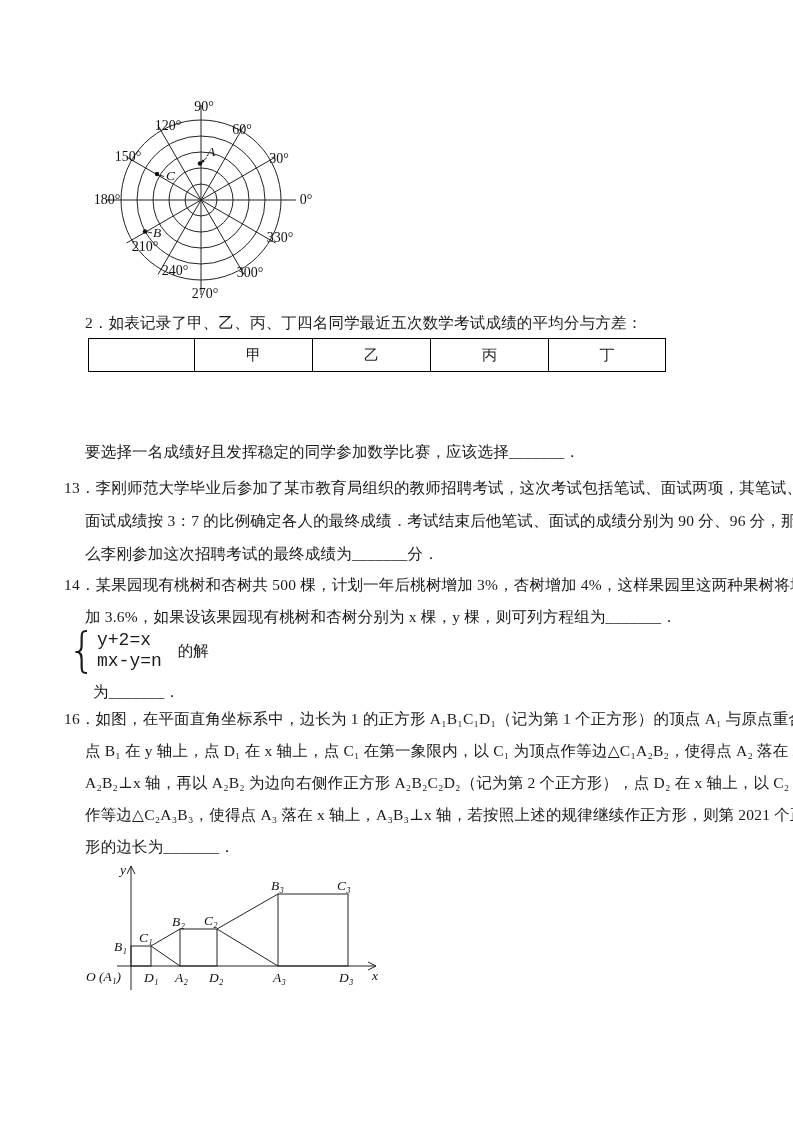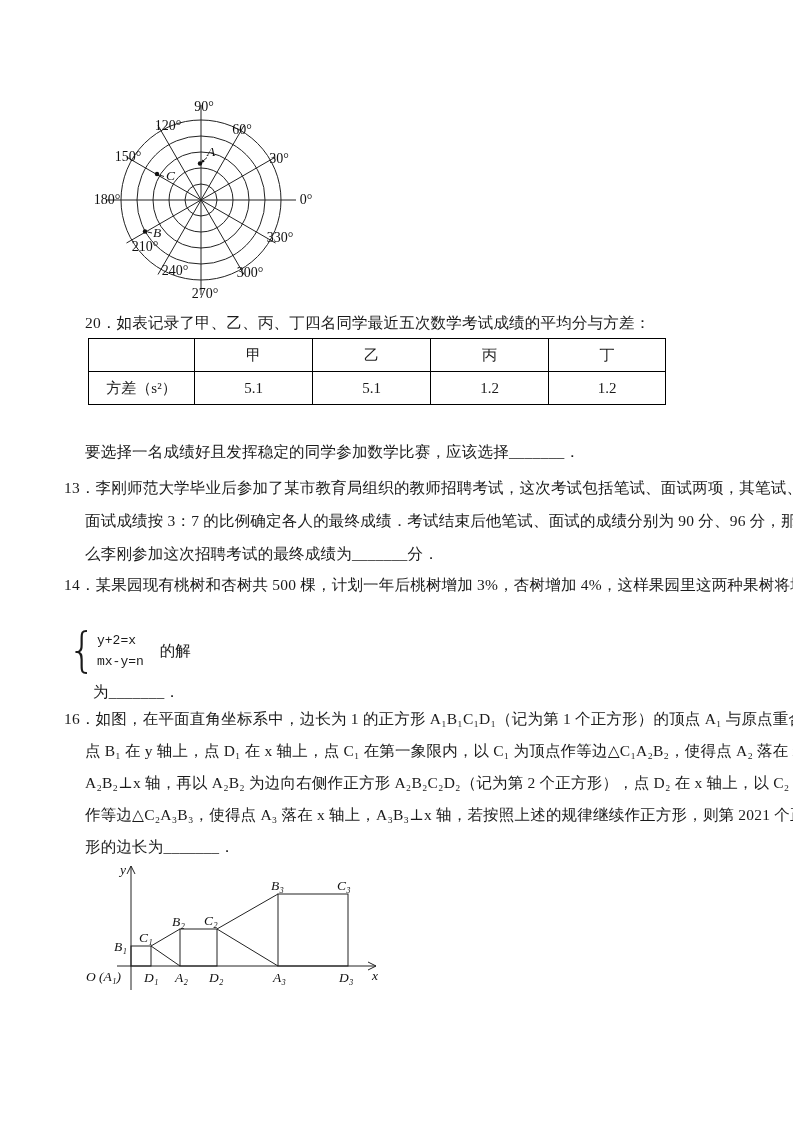--- a/index.html
+++ b/index.html
@@ -9,21 +9,21 @@
   .score-table{position:absolute;left:88px;top:338px;border-collapse:collapse;table-layout:fixed;}
   .score-table td{border:1px solid #000;text-align:center;vertical-align:middle;
         font-size:15px;padding:0;}
   .score-table tr{height:33px;}
   .c0{width:105px;} .c1{width:117px;} .c2{width:117px;} .c3{width:117px;} .c4{width:116px;}
   .q15row{position:absolute;left:64px;top:629px;display:flex;align-items:center;white-space:nowrap;
         font-size:15.5px;}
   .brace{font-family:"DejaVu Sans",sans-serif;font-size:44px;font-weight:300;
         transform:scaleY(1.08);margin:0 1px 0 4px;line-height:44px;}
   .sys{display:flex;flex-direction:column;font-family:"Liberation Mono","DejaVu Sans Mono",monospace;
-        font-size:13px;line-height:21px;}
+        font-size:18px;line-height:21px;}
   .after15{margin-left:16px;}
   svg{position:absolute;overflow:visible;}
   svg text{font-family:"Liberation Serif","DejaVu Serif",serif;fill:#111;}
   .deg{font-size:14px;}
   .ptlbl{font-size:13.5px;font-style:italic;}
   .figlbl{font-size:13.5px;font-style:italic;}
   .stroke{stroke:#222;stroke-width:1;fill:none;}
 </style>
 </head>
 <body>
@@ -67,48 +67,42 @@
       <text class="ptlbl" x="121" y="68">A</text>
       <circle cx="71" cy="86" r="2.2" fill="#111"></circle>
       <line class="stroke" x1="78" y1="88.5" x2="73.5" y2="87"></line>
       <text class="ptlbl" x="80" y="92">C</text>
       <circle cx="59" cy="143.5" r="2.2" fill="#111"></circle>
       <line class="stroke" x1="66" y1="145" x2="61.5" y2="144"></line>
       <text class="ptlbl" x="67" y="149">B</text>
     </g>
   </svg>
 
-  <div class="line" style="left:85px;top:312px">20．如表记录了甲、乙、丙、丁四名同学最近五次数学考试成绩的平均分与方差：</div>
+  <div class="line" style="left:85px;top:312px">2．如表记录了甲、乙、丙、丁四名同学最近五次数学考试成绩的平均分与方差：</div>
 
   <table class="score-table">
     <tbody>
         <tr>
       <td class="c0"></td>
       <td class="c1">甲</td>
       <td class="c2">乙</td>
       <td class="c3">丙</td>
       <td class="c4">丁</td>
-    </tr>
-    <tr>
-      <td>方差（s²）</td>
-      <td>5.1</td>
-      <td>5.1</td>
-      <td>1.2</td>
-      <td>1.2</td>
     </tr>
   </tbody>
     </table>
 
   <div class="line" style="left:85px;top:441px">要选择一名成绩好且发挥稳定的同学参加数学比赛，应该选择_______．</div>
 
   <div class="line" style="left:64px;top:477px">13．李刚师范大学毕业后参加了某市教育局组织的教师招聘考试，这次考试包括笔试、面试两项，其笔试、</div>
   <div class="line" style="left:85px;top:510px">面试成绩按 3：7 的比例确定各人的最终成绩．考试结束后他笔试、面试的成绩分别为 90 分、96 分，那</div>
   <div class="line" style="left:85px;top:543px">么李刚参加这次招聘考试的最终成绩为_______分．</div>
 
   <div class="line" style="left:64px;top:574px">14．某果园现有桃树和杏树共 500 棵，计划一年后桃树增加 3%，杏树增加 4%，这样果园里这两种果树将增</div>
+  <div class="line" style="left:85px;top:606px">加 3.6%，如果设该果园现有桃树和杏树分别为 x 棵，y 棵，则可列方程组为_______．</div>
 
   <div class="q15row">
     <span class="brace">{</span>
     <span class="sys">
       <span>y+2=x</span>
       <span>mx-y=n</span>
     </span>
     <span class="after15">的解</span>
   </div>
   <div class="line" style="left:93px;top:681px">为_______．</div>

